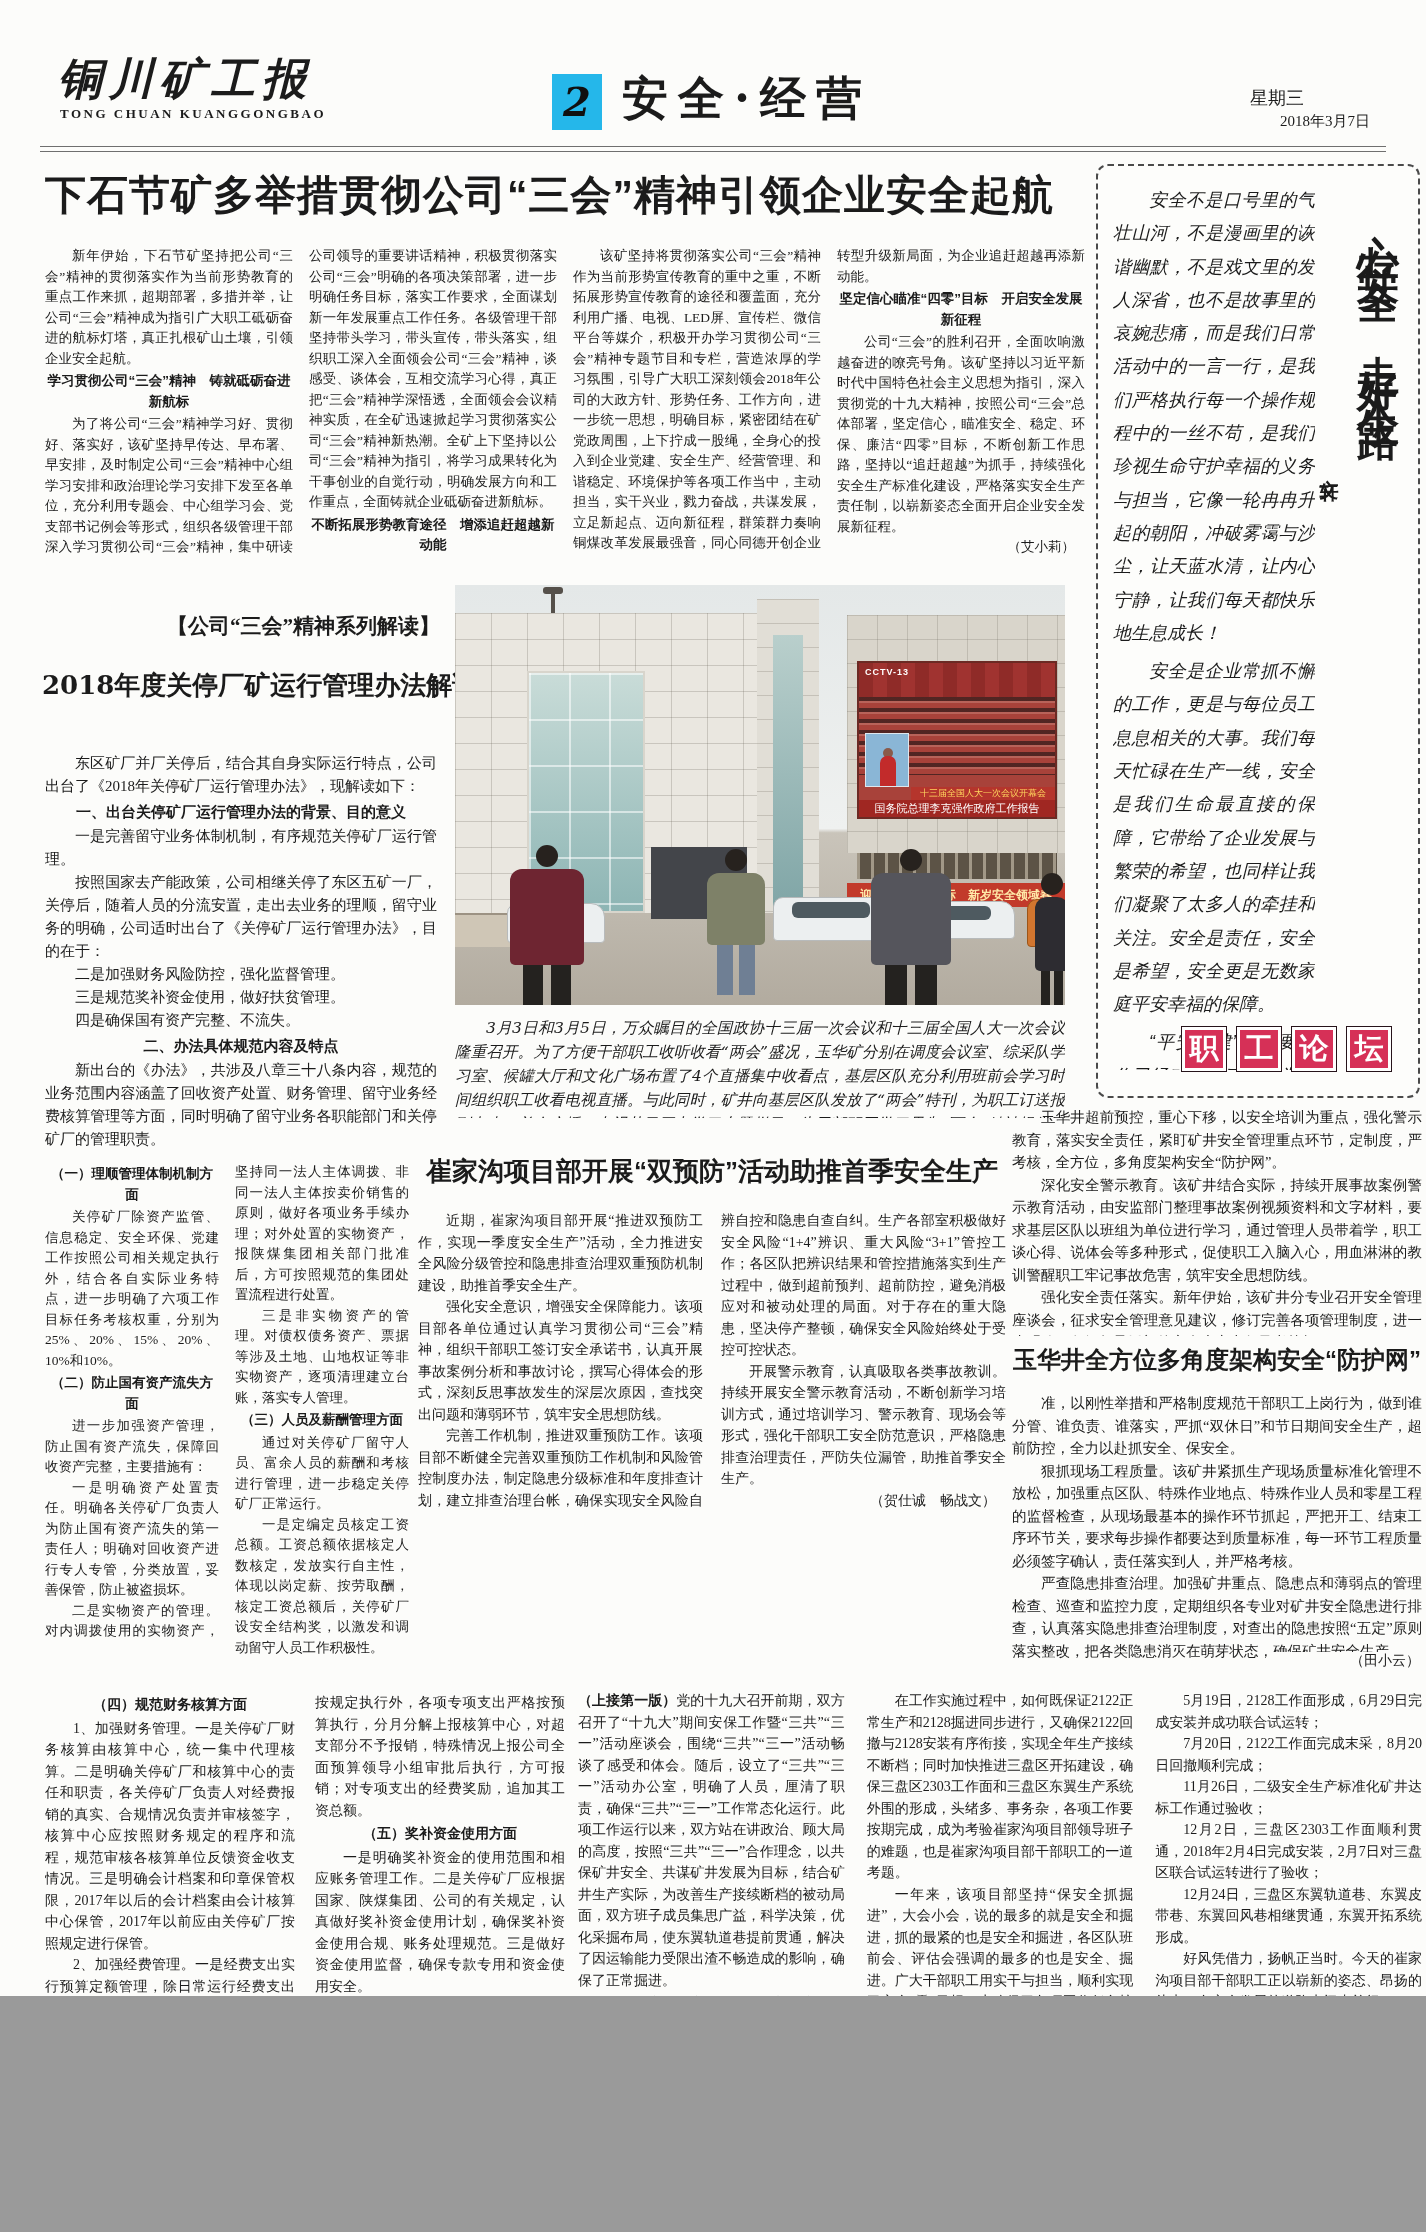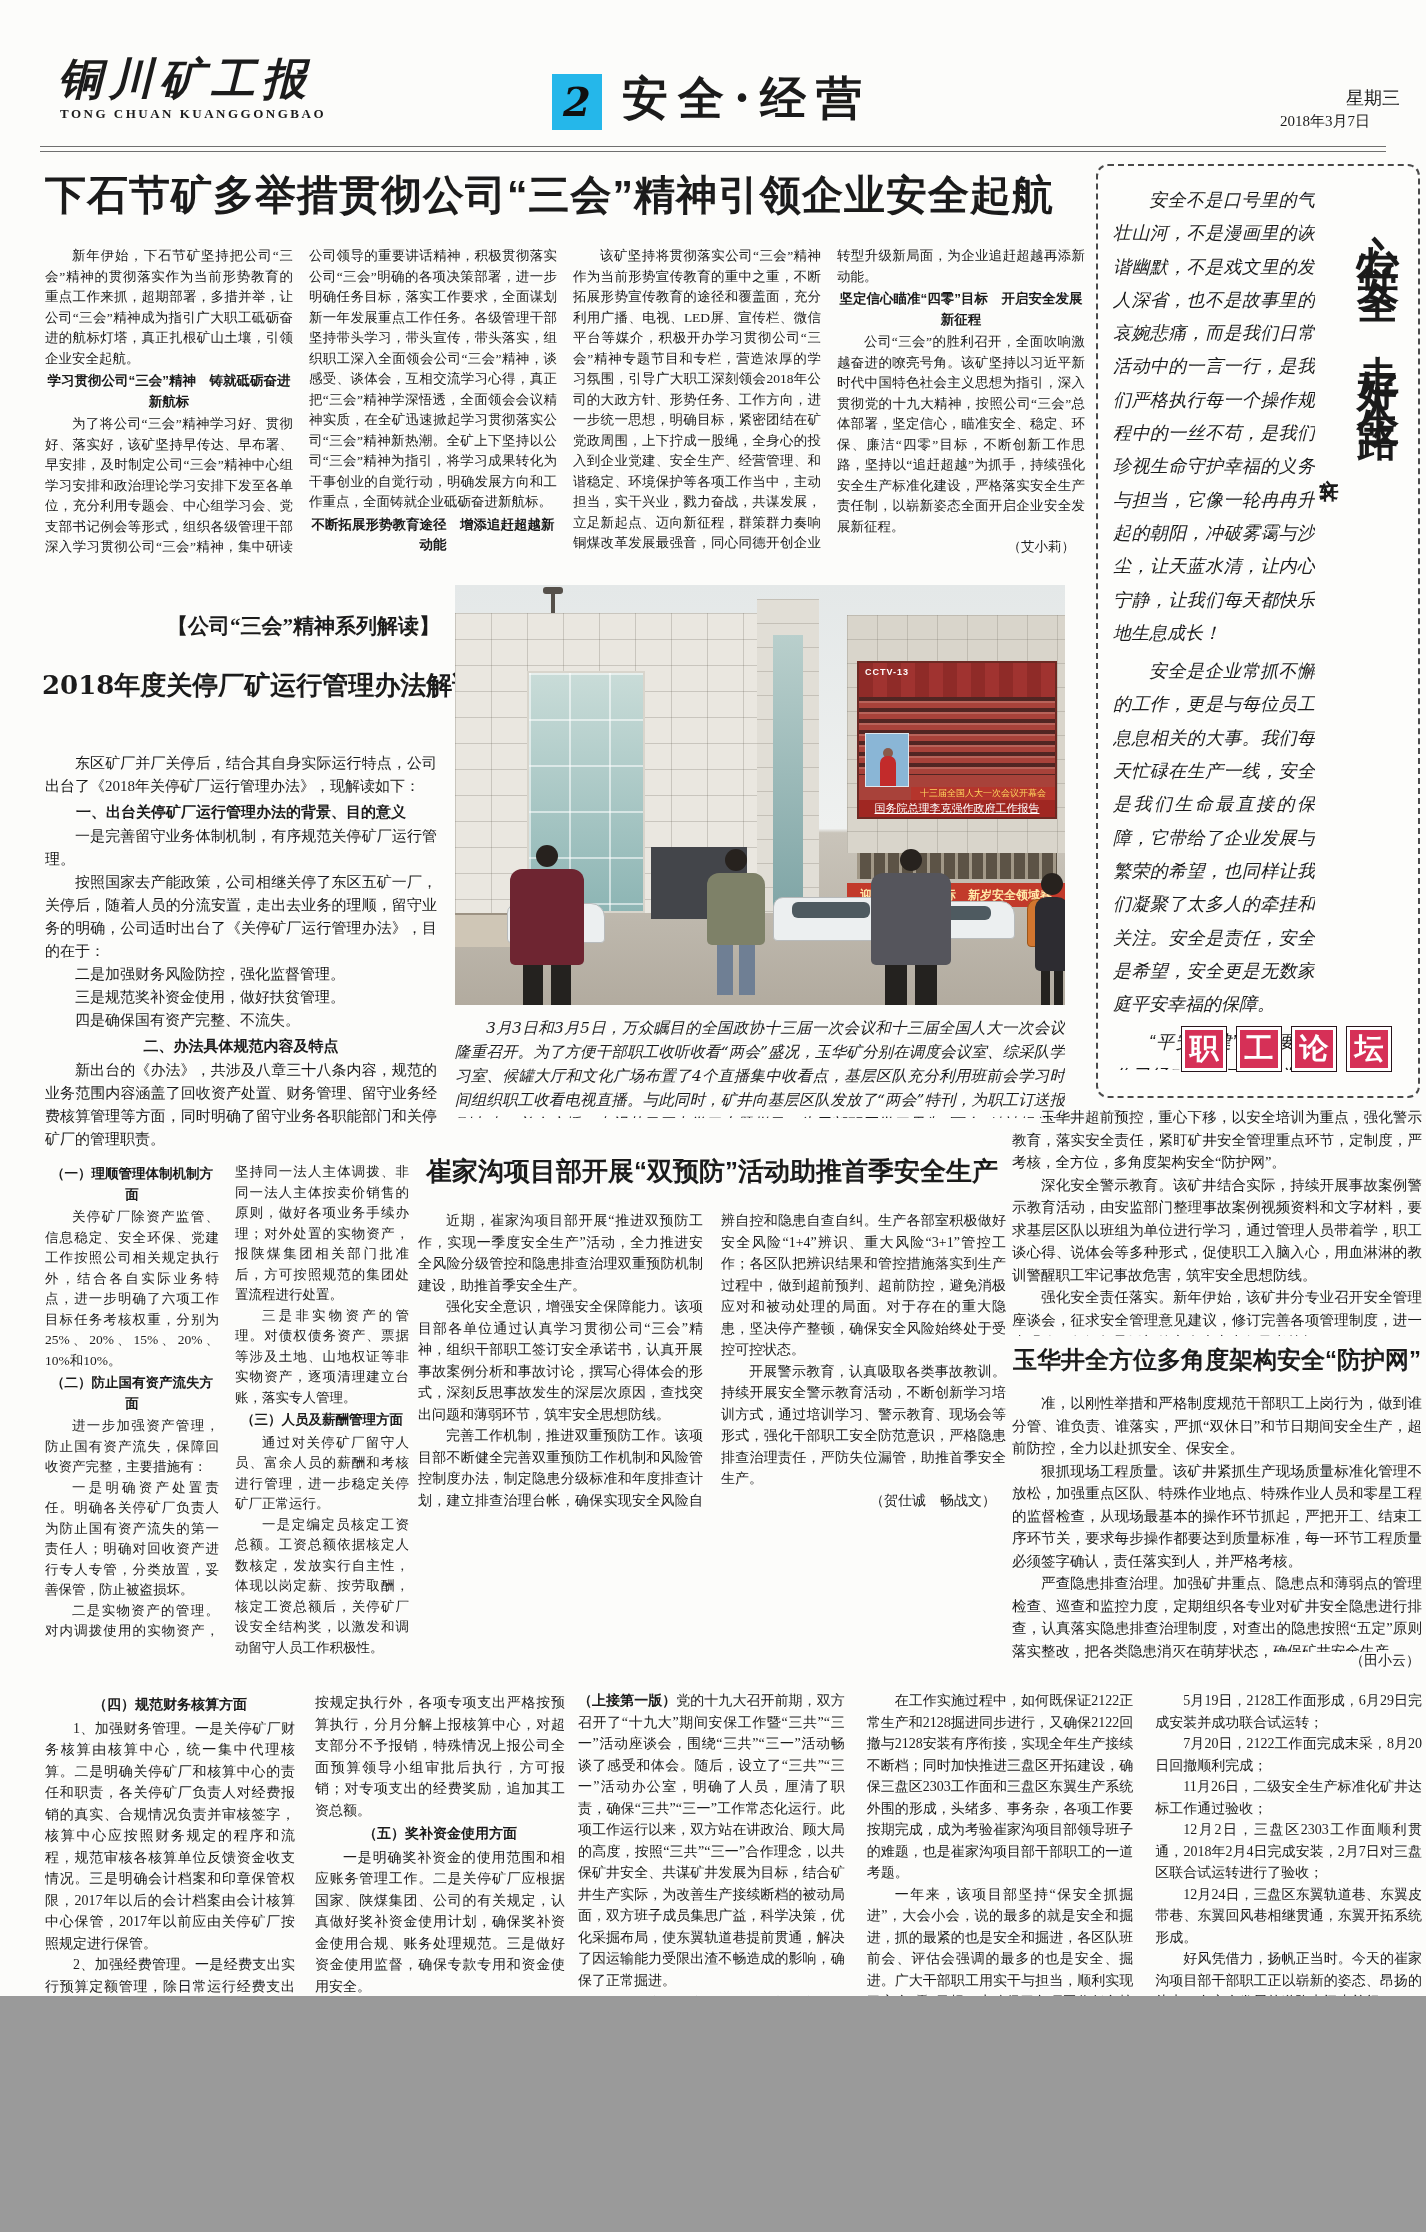--- a/index.html
+++ b/index.html
@@ -10,21 +10,21 @@
 
   
   .masthead-title { left:58px; top:50px; font-size:44px; font-weight:bold; font-style:italic;
                     letter-spacing:7px; font-family:"DejaVu Serif",serif; }
   .masthead-sub { left:60px; top:106px; font-size:13px; font-weight:bold; letter-spacing:2.5px; }
   .page-badge { left:552px; top:74px; width:50px; height:56px; background:#25b7ea; color:#101010;
                 font-size:40px; font-weight:bold; font-style:italic; text-align:center; line-height:56px;
                 font-family:"DejaVu Serif",serif; }
   .section-title { left:622px; top:68px; font-size:46px; font-weight:bold; letter-spacing:10px;
                    font-family:"DejaVu Serif",serif; }
-  .weekday { left:1250px; top:86px; width:150px; text-align:right; font-size:18px; }
+  .weekday { left:1250px; top:86px; width:150px; text-align:left; font-size:18px; }
   .pubdate { left:1250px; top:112px; width:150px; text-align:center; font-size:15px; }
   .header-rule { left:40px; top:146px; width:1346px; height:6px; border-top:1px solid #6f6f6f; border-bottom:1px solid #6f6f6f; }
 
   
   .para { text-indent:2em; }
   .t-h { text-indent:0; text-align:center; font-weight:bold; font-family:"Liberation Sans",sans-serif; margin:2px 0; }
   .t-by { text-indent:0; text-align:right; padding-right:10px; }
 
   
   .lead-headline { left:45px; top:168px; width:1040px; text-align:left; font-size:41px; font-weight:bold;
@@ -90,21 +90,21 @@
   .led-crowd { position:absolute; left:0; top:34px; width:100%; height:78px;
                background:repeating-linear-gradient(180deg, rgba(35,22,22,.65) 0 4px, rgba(214,160,148,.35) 4px 6px, rgba(168,66,58,.2) 6px 11px); }
   .led-cctv { position:absolute; left:6px; top:4px; color:#fff; font-size:9px; font-weight:bold;
               font-family:"Liberation Sans",sans-serif; letter-spacing:1px; }
   .led-inset { position:absolute; left:6px; bottom:30px; width:44px; height:54px; background:#8ab6d6; border:1px solid #dfe7ee; }
   .led-anchor { position:absolute; left:14px; bottom:0; width:16px; height:30px; border-radius:7px 7px 0 0; background:#c22b2b; }
   .led-anchor-head { position:absolute; left:17px; bottom:28px; width:10px; height:10px; border-radius:50%; background:#8a5a4a; }
   .led-strip1 { position:absolute; left:52px; bottom:17px; right:0; height:13px; background:#b5352c; color:#ffd65e;
                 font-size:9px; line-height:13px; text-align:center; white-space:nowrap; overflow:hidden; }
   .led-strip2 { position:absolute; left:0; bottom:0; width:100%; height:17px; background:#a02722; color:#fff;
-                font-size:11px; line-height:17px; text-align:center; white-space:nowrap; overflow:hidden;text-decoration:underline; }
+                font-size:11px; line-height:17px; text-align:center; white-space:nowrap; overflow:hidden; }
   .lattice { position:absolute; right:8px; top:268px; width:200px; height:26px; background:#5c5346;
              background-image:repeating-linear-gradient(90deg, rgba(230,220,200,.5) 0 3px, transparent 3px 14px); }
   .photo-banner { position:absolute; right:0; top:298px; width:218px; height:24px; background:#c23a2b; color:#ffe9a8;
                   font-size:12px; line-height:24px; text-align:center; white-space:nowrap; overflow:hidden; font-weight:bold; }
   .curb { position:absolute; left:0; bottom:58px; width:70px; height:34px; background:#cfc6b6; border-top:2px solid #9c9283; }
   .car { position:absolute; border-radius:10px 14px 4px 4px; background:#eceff0; border:1px solid #b7babb; }
   .car .win { position:absolute; left:14%; top:4px; width:60%; height:38%; border-radius:6px; background:#4e5a60; }
   .car.orange { background:#d2762f; border-color:#9c5518; }
   .person { position:absolute; }
   .person .head { width:22px; height:22px; border-radius:50%; background:#27221e; margin:0 auto; }

